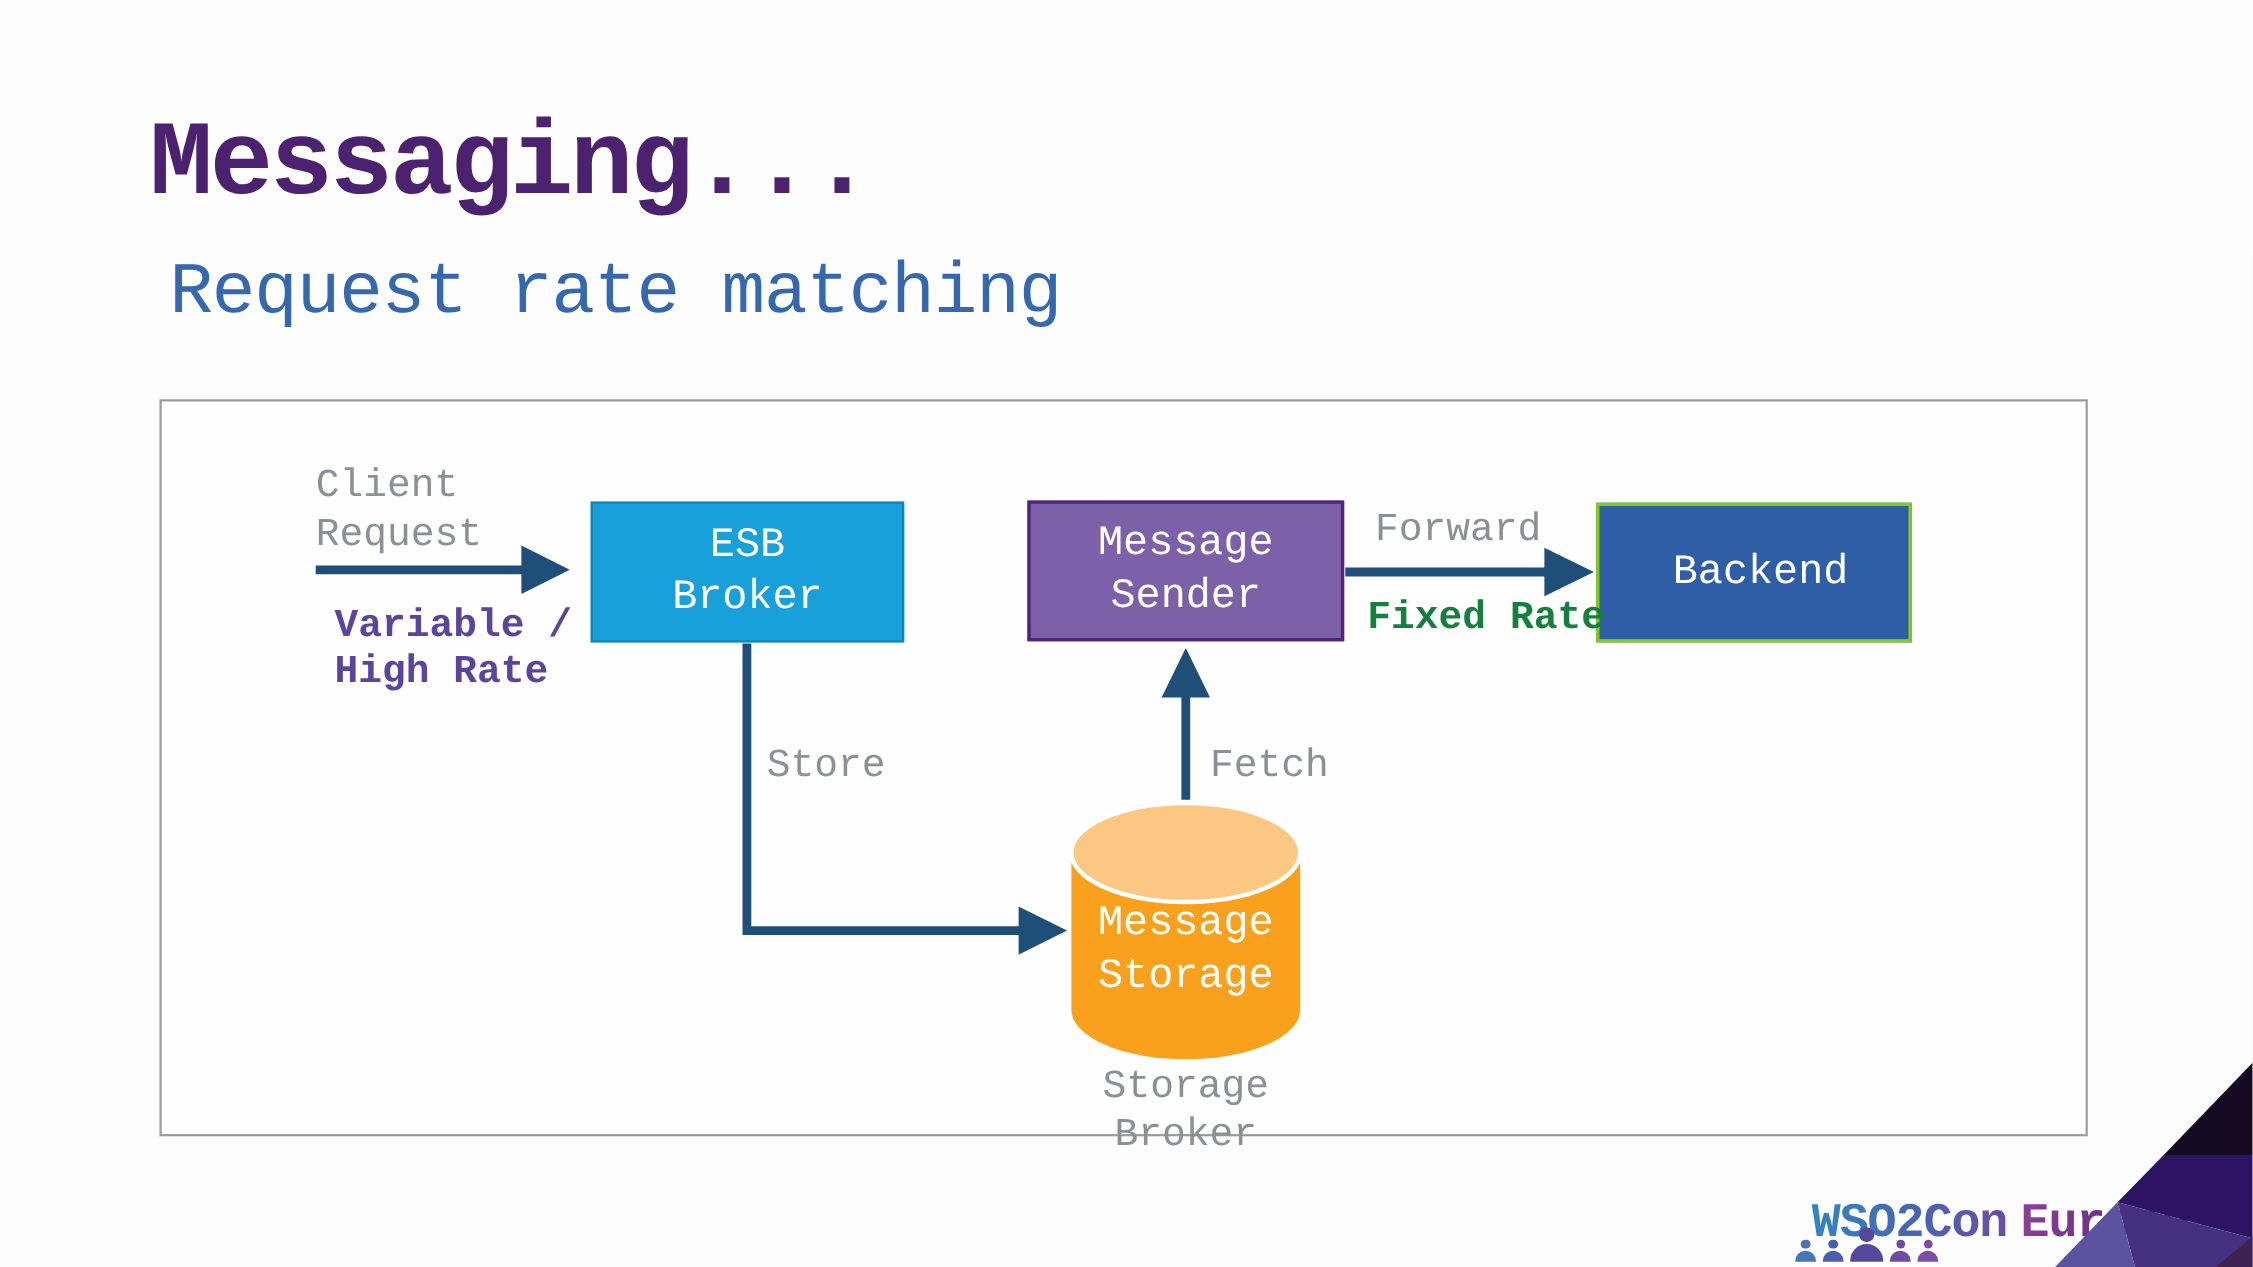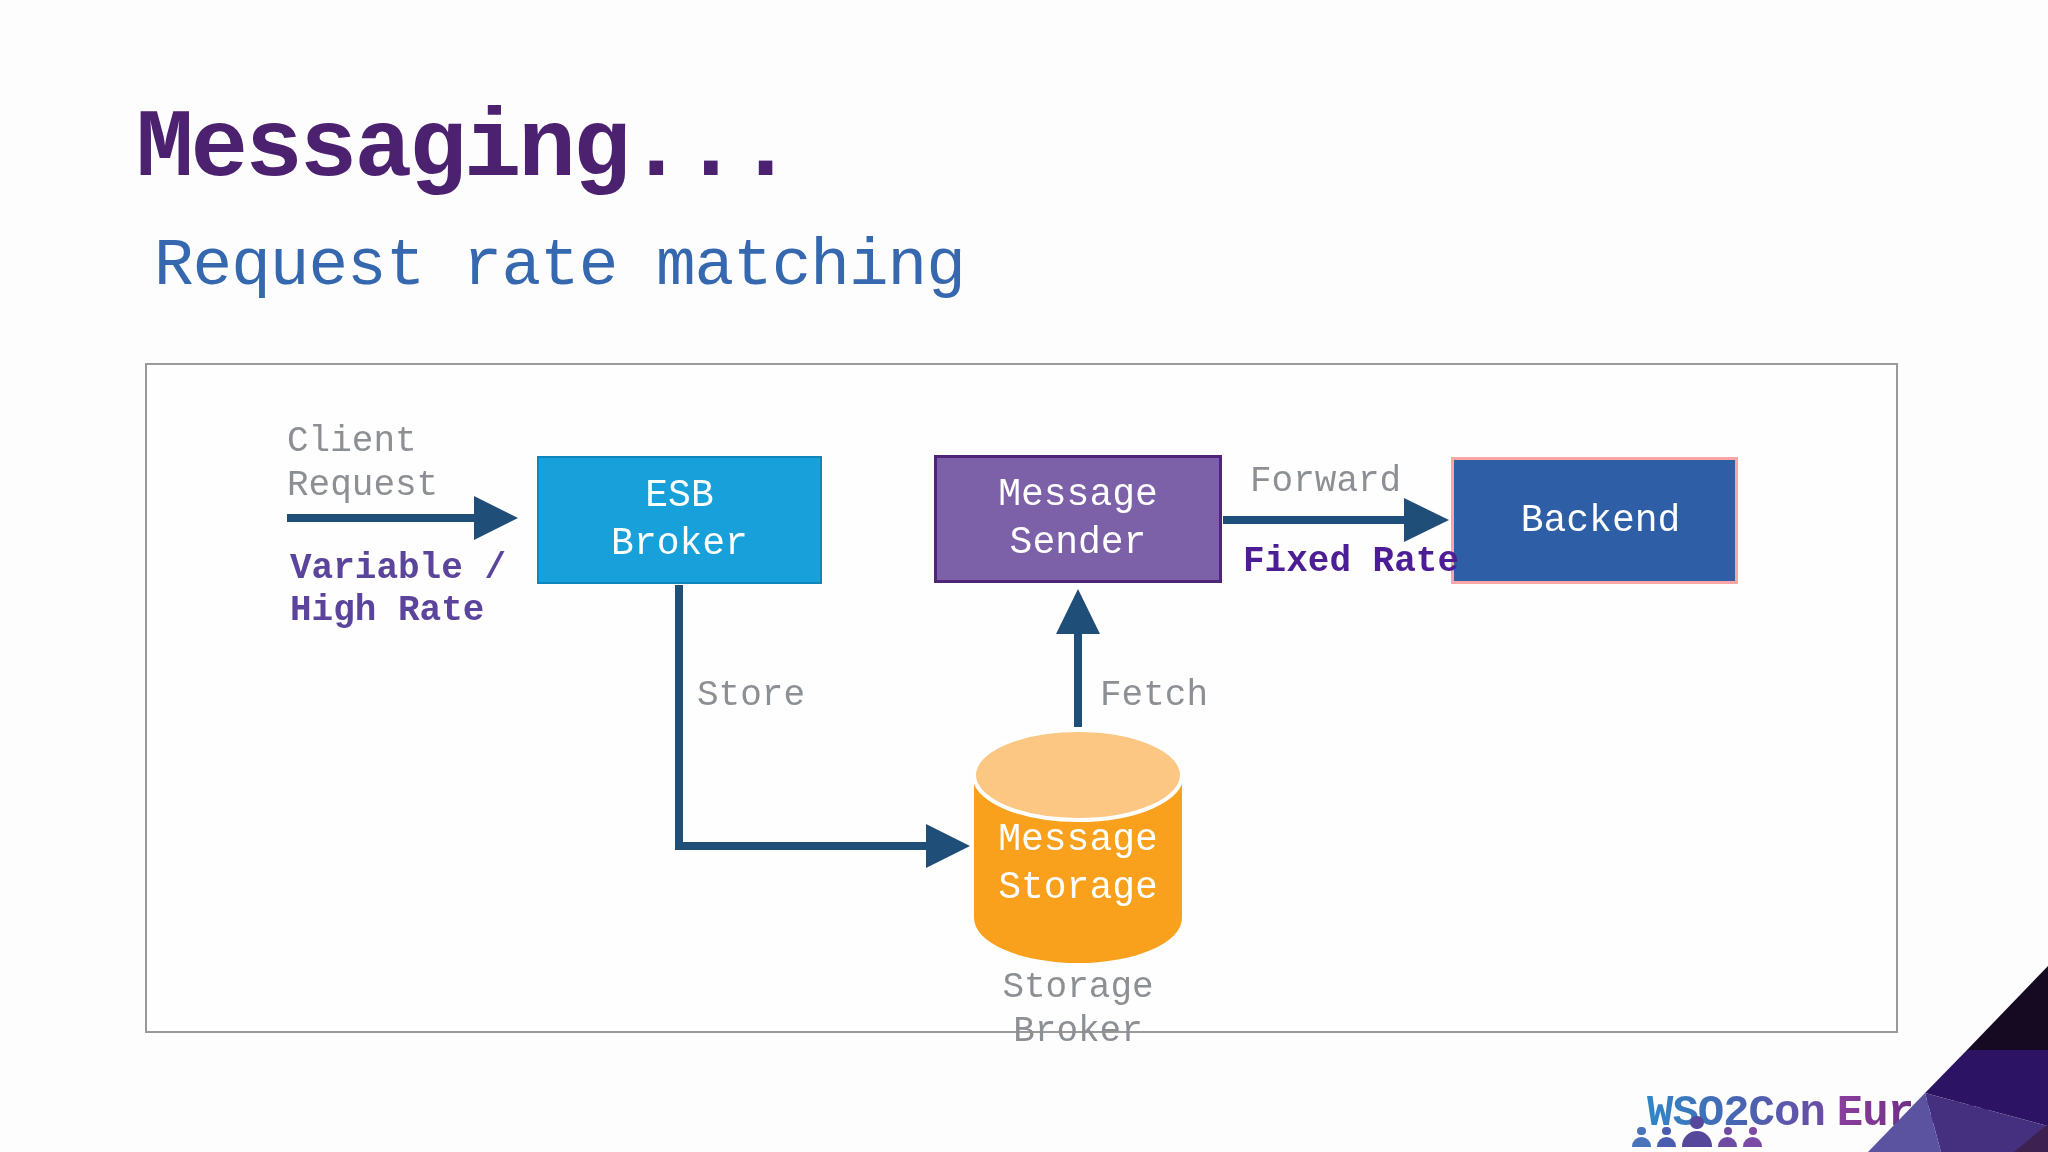--- a/index.html
+++ b/index.html
@@ -22,32 +22,32 @@
     position:absolute;left:145px;top:363px;width:1753px;height:670px;
     border:2px solid #9a9a9a;background:#fefefe;box-sizing:border-box;
   }
   
   .node{
     position:absolute;display:flex;flex-direction:column;align-items:center;justify-content:center;
     color:#ffffff;font-size:38px;line-height:48px;text-align:center;box-sizing:border-box;
   }
   .node-esb{left:537px;top:456px;width:285px;height:128px;background:#17a0d9;border:2px solid #0f86bb;}
   .node-sender{left:934px;top:455px;width:288px;height:128px;background:#7c60a8;border:3px solid #4f2577;}
-  .node-backend{left:1451px;top:457px;width:287px;height:127px;background:#2d5ea6;border:3px solid #fca5a5;padding-left:12px;}
+  .node-backend{left:1451px;top:457px;width:287px;height:127px;background:#2d5ea6;border:3px solid #84cc16;padding-left:12px;}
   
   .cyl-svg{position:absolute;left:968px;top:728px;}
   .cyl-text{
     position:absolute;left:968px;top:816px;width:220px;text-align:center;
     color:#ffffff;font-size:38px;line-height:48px;
   }
   
   .lbl{position:absolute;margin:0;font-size:36px;line-height:44px;}
   .lbl-gray{color:#8c8f93;font-weight:400;}
-  .lbl-purple{color:#5b449b;font-weight:700;line-height:42px;}
-  .lbl-navy{color:#4c1d95;font-weight:700;}
+  .lbl-purple{color:#5b449b;font-weight:700;line-height:42px;margin-left:14px;}
+  .lbl-navy{color:#15803d;font-weight:700;}
   .lbl-client{left:287px;top:420px;}
   .lbl-rate{left:290px;top:548px;}
   .lbl-store{left:697px;top:674px;}
   .lbl-fetch{left:1100px;top:674px;}
   .lbl-forward{left:1250px;top:460px;}
   .lbl-fixedrate{left:1243px;top:540px;}
   .lbl-broker{left:928px;top:966px;width:300px;text-align:center;}
   
   .arrows{position:absolute;left:0;top:0;pointer-events:none;}
   

